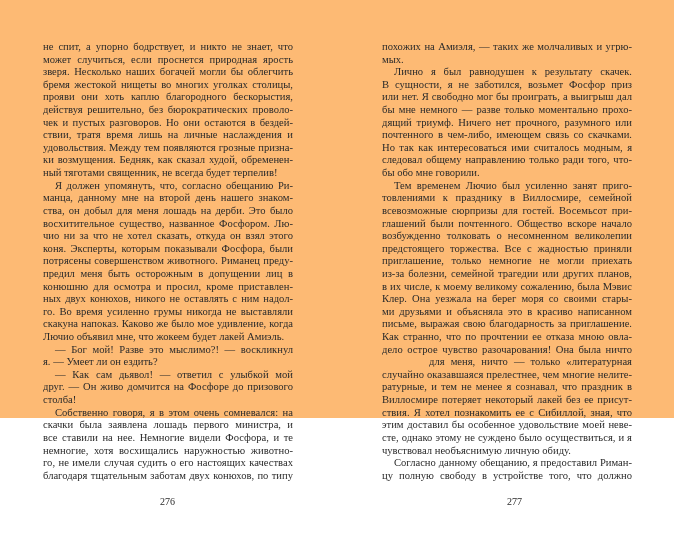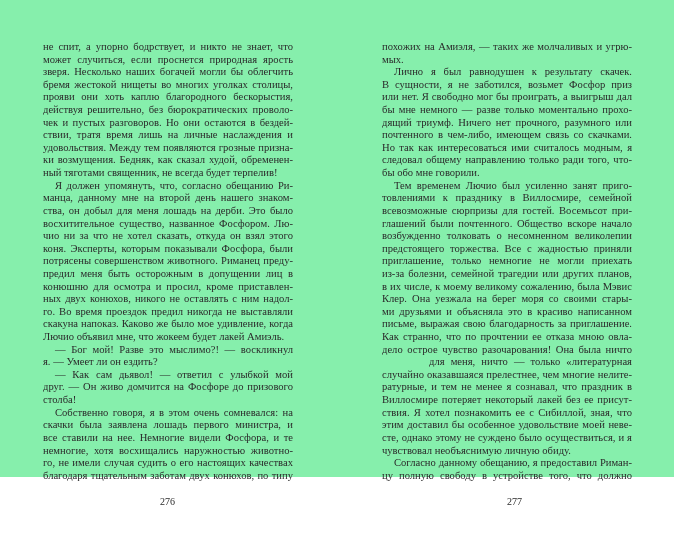--- a/index.html
+++ b/index.html
@@ -1,17 +1,17 @@
 <!DOCTYPE html>
 <html><head>
 <meta charset="utf-8">
 <style>
   html, body { margin: 0; padding: 0; background: #ffffff; }
   body { width: 674px; height: 539px; position: relative; overflow: hidden; }
-  .spread { position: absolute; left: 0; top: 0; width: 674px; height: 477px; background: #86efac; }
+  .spread { position: absolute; left: 0; top: 0; width: 674px; height: 418px; background: #fdba74; }
   .page { position: absolute; top: 0; width: 337px; height: 539px; }
   .page.left { left: 0; }
   .page.right { left: 337px; }
   .column {
     position: absolute;
     top: 41px;
     width: 250px;
     font-family: "Liberation Serif", "DejaVu Serif", serif;
     font-size: 10.6px;
     line-height: 12.62px;
@@ -59,21 +59,21 @@
         <span class="line indent" style="white-space: normal; overflow: hidden;">Я должен упомянуть, что, согласно обещанию Ри-</span>
         <span class="line" style="white-space: normal; overflow: hidden;">манца, данному мне на второй день нашего знаком-</span>
         <span class="line" style="white-space: normal; overflow: hidden;">ства, он добыл для меня лошадь на дерби. Это было</span>
         <span class="line" style="white-space: normal; overflow: hidden;">восхитительное существо, названное Фосфором. Лю-</span>
         <span class="line" style="white-space: normal; overflow: hidden;">чио ни за что не хотел сказать, откуда он взял этого</span>
         <span class="line" style="white-space: normal; overflow: hidden;">коня. Эксперты, которым показывали Фосфора, были</span>
         <span class="line" style="white-space: normal; overflow: hidden;">потрясены совершенством животного. Риманец преду-</span>
         <span class="line" style="white-space: normal; overflow: hidden;">предил меня быть осторожным в допущении лиц в</span>
         <span class="line" style="white-space: normal; overflow: hidden;">конюшню для осмотра и просил, кроме приставлен-</span>
         <span class="line" style="white-space: normal; overflow: hidden;">ных двух конюхов, никого не оставлять с ним надол-</span>
-        <span class="line" style="white-space: normal; overflow: hidden;">го. Во время проездок предил никогда не выставляли</span>
+        <span class="line" style="white-space: normal; overflow: hidden;">го. Во время усиленно грумы никогда не выставляли</span>
         <span class="line" style="white-space: normal; overflow: hidden;">скакуна напоказ. Каково же было мое удивление, когда</span>
         <span class="line last" style="white-space: normal; overflow: hidden;">Лючио объявил мне, что жокеем будет лакей Амиэль.</span>
         <span class="line indent" style="white-space: normal; overflow: hidden;">— Бог мой! Разве это мыслимо?! — воскликнул</span>
         <span class="line last" style="white-space: normal; overflow: hidden;">я. — Умеет ли он ездить?</span>
         <span class="line indent" style="white-space: normal; overflow: hidden;">— Как сам дьявол! — ответил с улыбкой мой</span>
         <span class="line" style="white-space: normal; overflow: hidden;">друг. — Он живо домчится на Фосфоре до призового</span>
         <span class="line last" style="white-space: normal; overflow: hidden;">столба!</span>
         <span class="line indent" style="white-space: normal; overflow: hidden;">Собственно говоря, я в этом очень сомневался: на</span>
         <span class="line" style="white-space: normal; overflow: hidden;">скачки была заявлена лошадь первого министра, и</span>
         <span class="line" style="white-space: normal; overflow: hidden;">все ставили на нее. Немногие видели Фосфора, и те</span>

